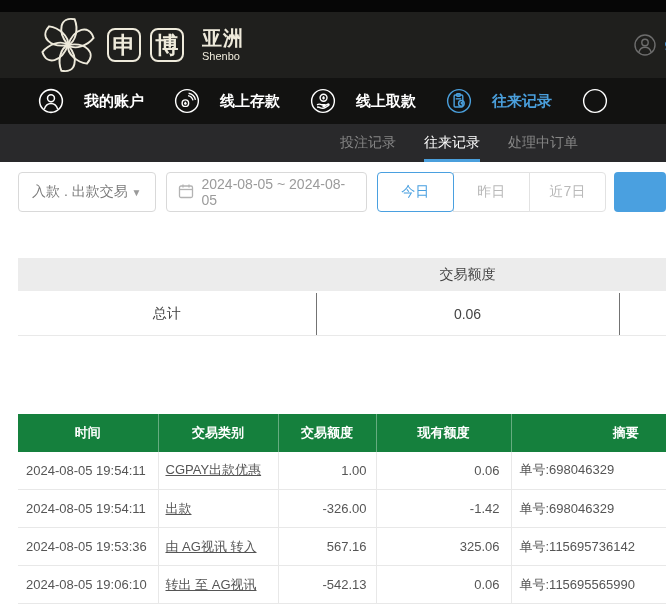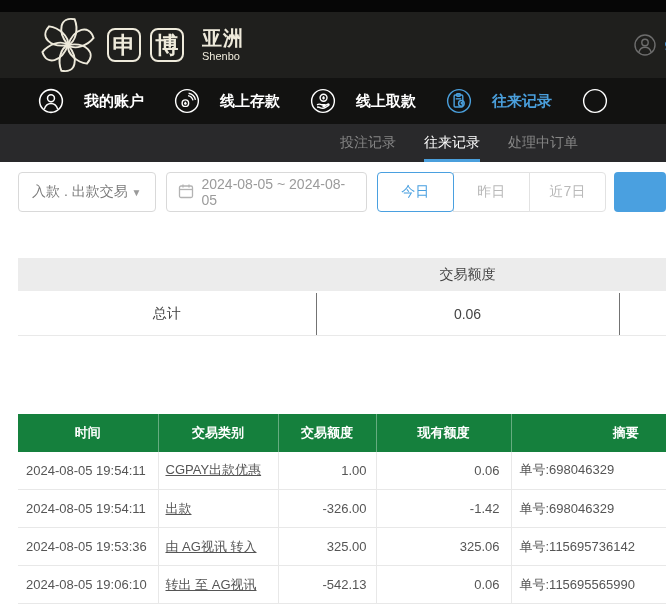--- a/index.html
+++ b/index.html
@@ -244,21 +244,21 @@
       <tr>
         <td class="c0">2024-08-05 19:54:11</td>
         <td class="c1">出款</td>
         <td class="c2">-326.00</td>
         <td class="c3">-1.42</td>
         <td class="c4">单号:698046329</td>
       </tr>
       <tr>
         <td class="c0">2024-08-05 19:53:36</td>
         <td class="c1">由 AG视讯 转入</td>
-        <td class="c2">325.00</td>
+        <td class="c2">567.16</td>
         <td class="c3">325.06</td>
         <td class="c4">单号:115695736142</td>
       </tr>
       <tr>
         <td class="c0">2024-08-05 19:06:10</td>
         <td class="c1">转出 至 AG视讯</td>
         <td class="c2">-542.13</td>
         <td class="c3">0.06</td>
         <td class="c4">单号:115695565990</td>
       </tr>

